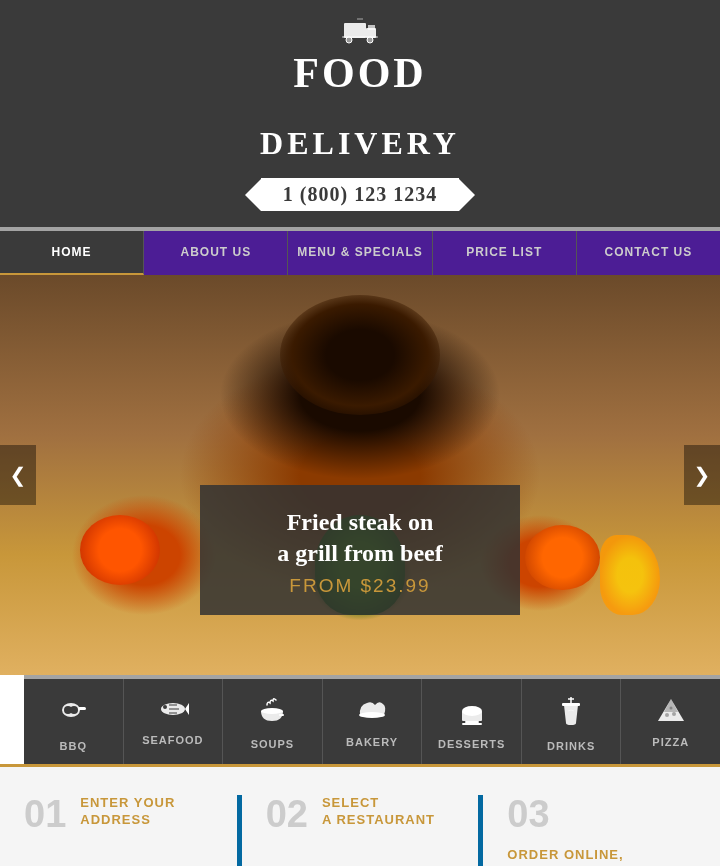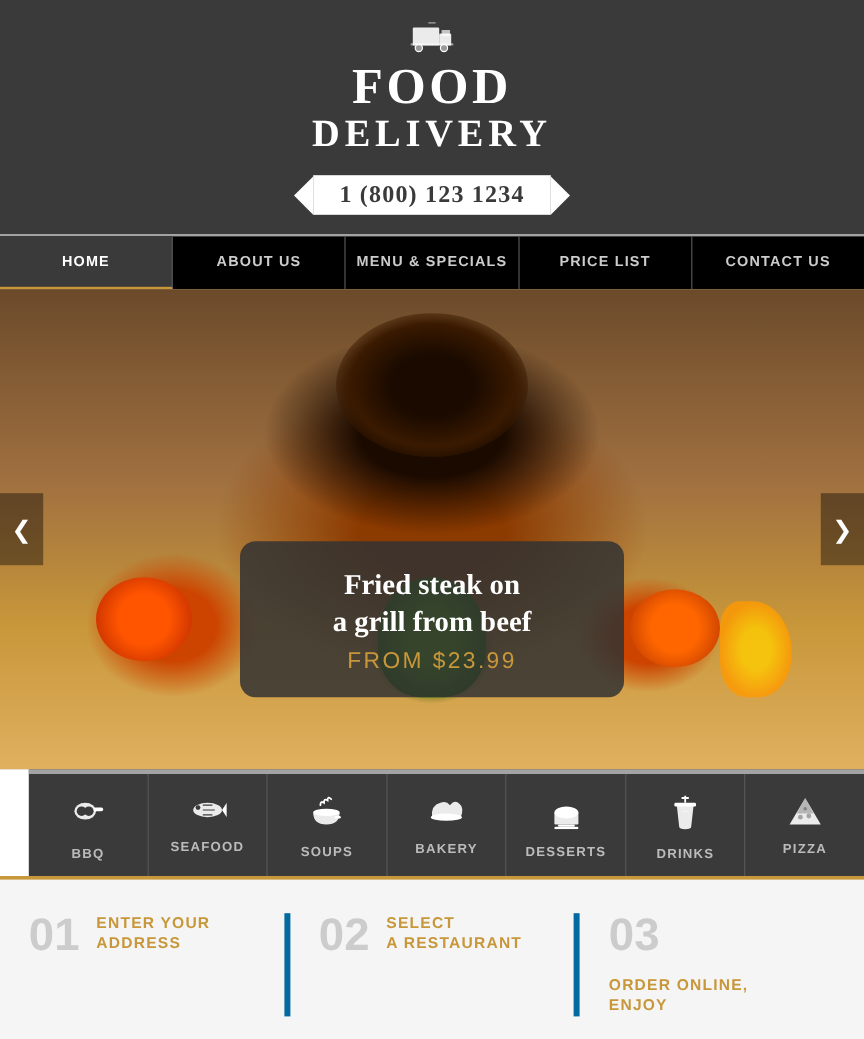--- a/index.html
+++ b/index.html
@@ -25,20 +25,21 @@
       font-family: Georgia, serif;
       line-height: 1;
     }
     .header-title-delivery {
       font-size: 32px;
       font-weight: 700;
       color: #fff;
       letter-spacing: 4px;
       font-family: Georgia, serif;
       line-height: 1.1;
+      margin-top: 32px;
     }
     .header-phone {
       display: inline-block;
       background: #fff;
       color: #3a3a3a;
       font-size: 20px;
       font-weight: bold;
       padding: 5px 22px;
       margin-top: 7px;
       font-family: Georgia, serif;
@@ -60,23 +61,23 @@
       left: -16px;
       border-right: 16px solid #fff;
     }
     .header-phone::after {
       right: -16px;
       border-left: 16px solid #fff;
     }
 
     
     nav {
-      background: #000000;
-      display: flex;
-      border-top: 2px solid #a3a3a3;
+      background: #4c1d95;
+      display: flex;
+      border-top: 4px solid #a3a3a3;
     }
     .nav-item {
       flex: 1;
       text-align: center;
       padding: 14px 0;
       color: #ccc;
       font-size: 12px;
       font-weight: bold;
       letter-spacing: 1px;
       cursor: pointer;
@@ -129,21 +130,20 @@
     .hero-arrow.right { right: 0; }
     .hero-caption {
       position: absolute;
       bottom: 60px;
       left: 50%;
       transform: translateX(-50%);
       background: rgba(50,50,50,0.85);
       padding: 22px 50px 18px;
       text-align: center;
       min-width: 320px;
-      border-radius: 13px;
     }
     .hero-caption-title {
       color: #fff;
       font-size: 24px;
       font-weight: bold;
       font-family: Georgia, serif;
       line-height: 1.3;
     }
     .hero-caption-price {
       color: #c8973a;

